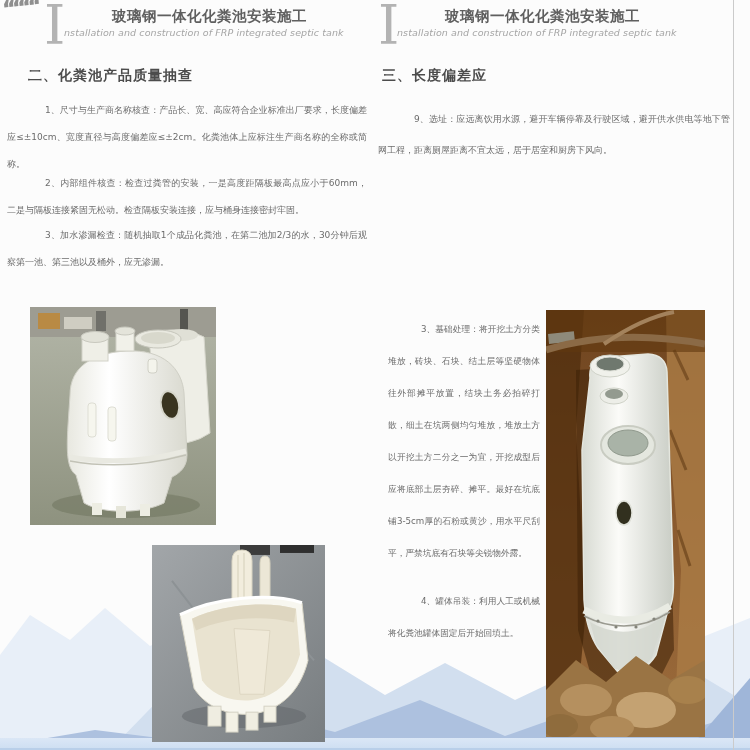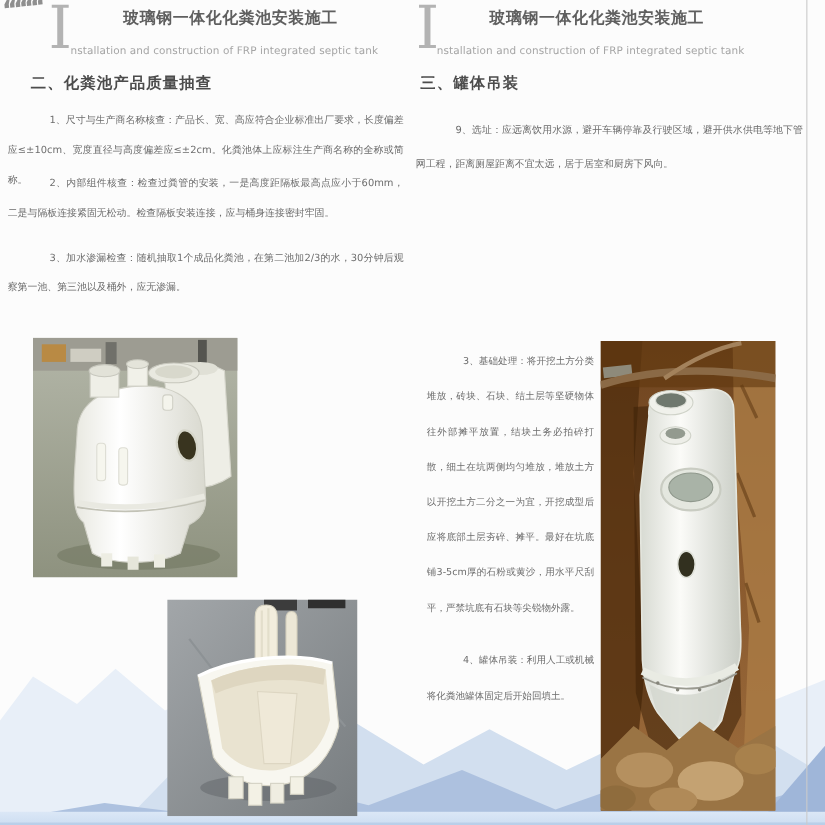--- a/index.html
+++ b/index.html
@@ -19,30 +19,30 @@
   
   .header{position:absolute;top:2px;left:0;width:100%;height:58px;}
   .curls{position:absolute;left:2px;top:-8px;font-size:24px;font-weight:bold;color:#8f8f8f;
     letter-spacing:-4px;transform:rotate(-6deg);}
   .dropcap{position:absolute;top:-2px;font-family:"DejaVu Serif","Liberation Serif",serif;
     font-size:54px;line-height:52px;color:#b3b3b3;}
   .left .dropcap{left:44px;} .right .dropcap{left:3px;}
   .htext{position:absolute;top:5px;white-space:nowrap;}
   .left .htext{left:64px;} .right .htext{left:22px;}
   .title-cn{font-size:14.5px;font-weight:bold;color:#5f5f5f;letter-spacing:0.5px;margin-left:48px;}
-  .title-en{font-size:9.5px;color:#a5a5a5;margin-top:15px;letter-spacing:0.1px;}
+  .title-en{font-size:9.5px;color:#a5a5a5;margin-top:1px;letter-spacing:0.1px;font-style:italic;}
 
   
   .sec{position:absolute;margin:0;font-size:14px;font-weight:bold;color:#4c4c4c;letter-spacing:1px;top:67px;white-space:nowrap;}
   .left .sec{left:28px;} .right .sec{left:7px;}
 
   
   p.body{position:absolute;margin:0;font-size:9px;color:#6c6c6c;text-align:justify;}
   .left p.body{left:7px;width:360px;line-height:27px;text-indent:38px;}
-  #lp1{top:97px;} #lp2{top:154px;} #lp3{top:222px;}
+  #lp1{top:97px;} #lp2{top:170px;} #lp3{top:222px;}
   .right p.rp{position:absolute;margin:0;left:3px;width:352px;font-size:9px;color:#6c6c6c;
     line-height:31px;text-indent:36px;text-align:justify;}
   #rp1{top:104px;} #rp2{top:172px;}
 
   
   .flow{position:absolute;left:3px;top:303px;width:327px;}
   .flow .photo3{float:right;width:159px;height:427px;margin:7px 0 4px 6px;}
   .flow p{margin:10px;font-size:8.7px;color:#6c6c6c;line-height:32px;text-indent:33px;text-align:justify;}
   .flow p + p{margin-top:16px;}
 
@@ -158,21 +158,21 @@
   <section class="col right">
 
     <div class="header">
       <span class="dropcap">I</span>
       <div class="htext">
         <div class="title-cn">玻璃钢一体化化粪池安装施工</div>
         <div class="title-en">nstallation and construction of FRP integrated septic tank</div>
       </div>
     </div>
 
-    <h2 class="sec">三、罐体吊装</h2>
+    <h2 class="sec">三、长度偏差应</h2>
 
     <p class="rp" id="rp1">9、选址：应远离饮用水源，避开车辆停靠及行驶区域，避开供水供电等地下管网工程，距离厕屋距离不宜太远，居于居室和厨房下风向。</p>
 
     <div class="flow">
 
       <div class="photo photo3">
         <svg viewBox="0 0 159 427" preserveAspectRatio="none">
           <defs>
             <linearGradient id="p3soil" x1="0" y1="0" x2="0" y2="1">
               <stop offset="0" stop-color="#6e441f"></stop>

